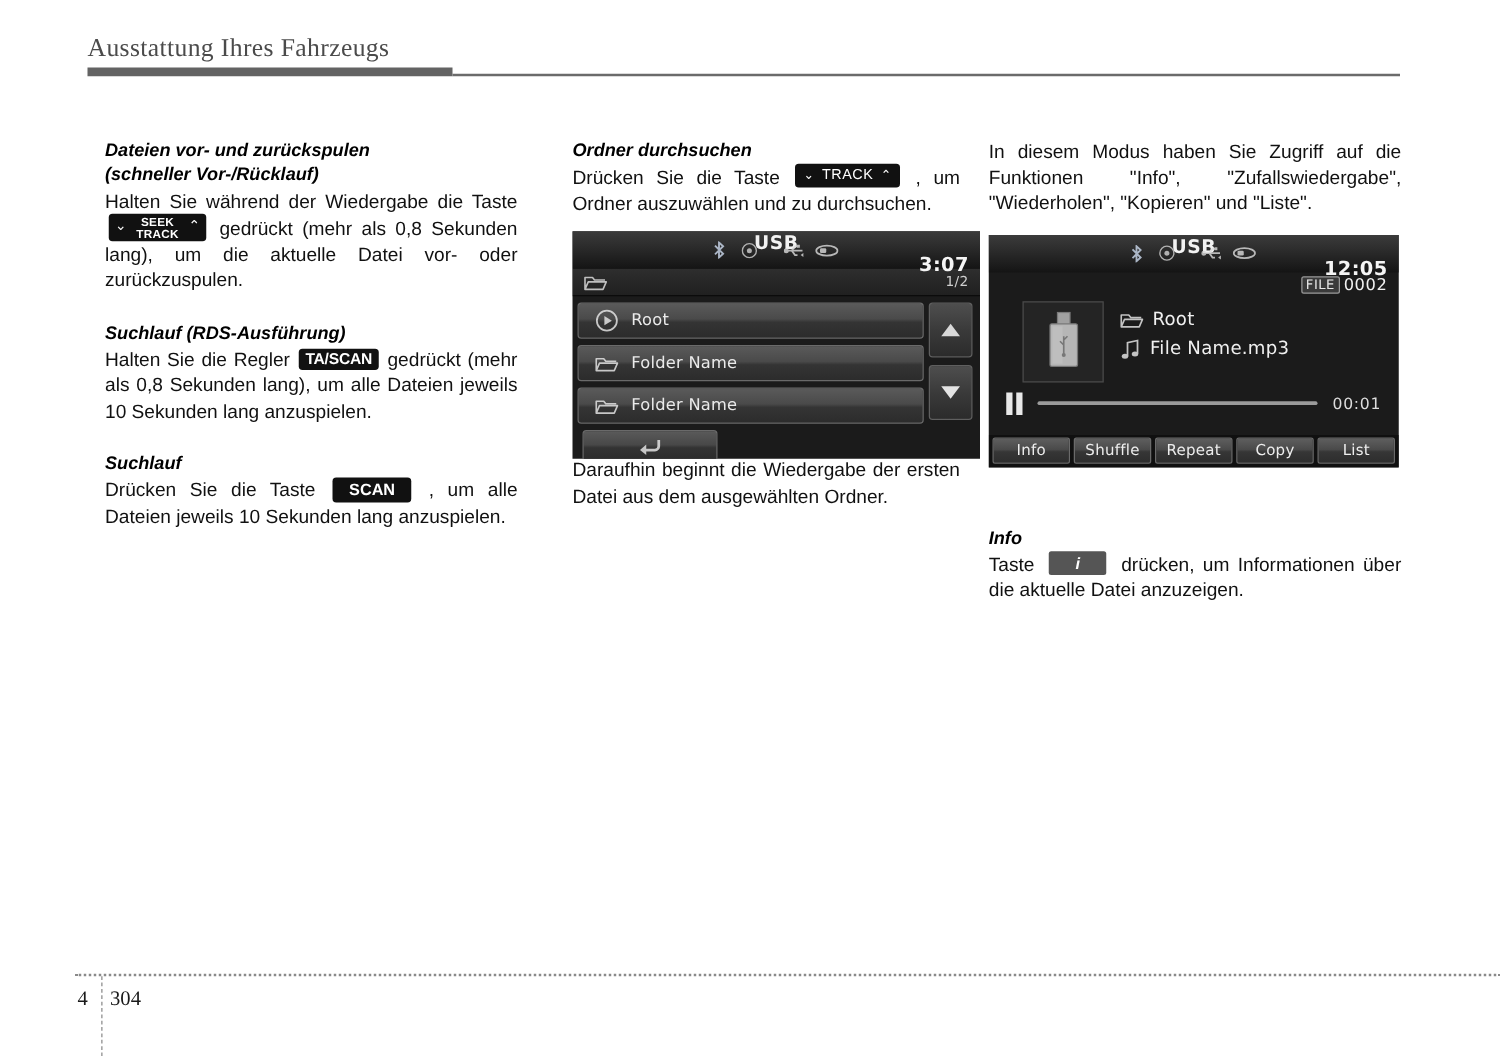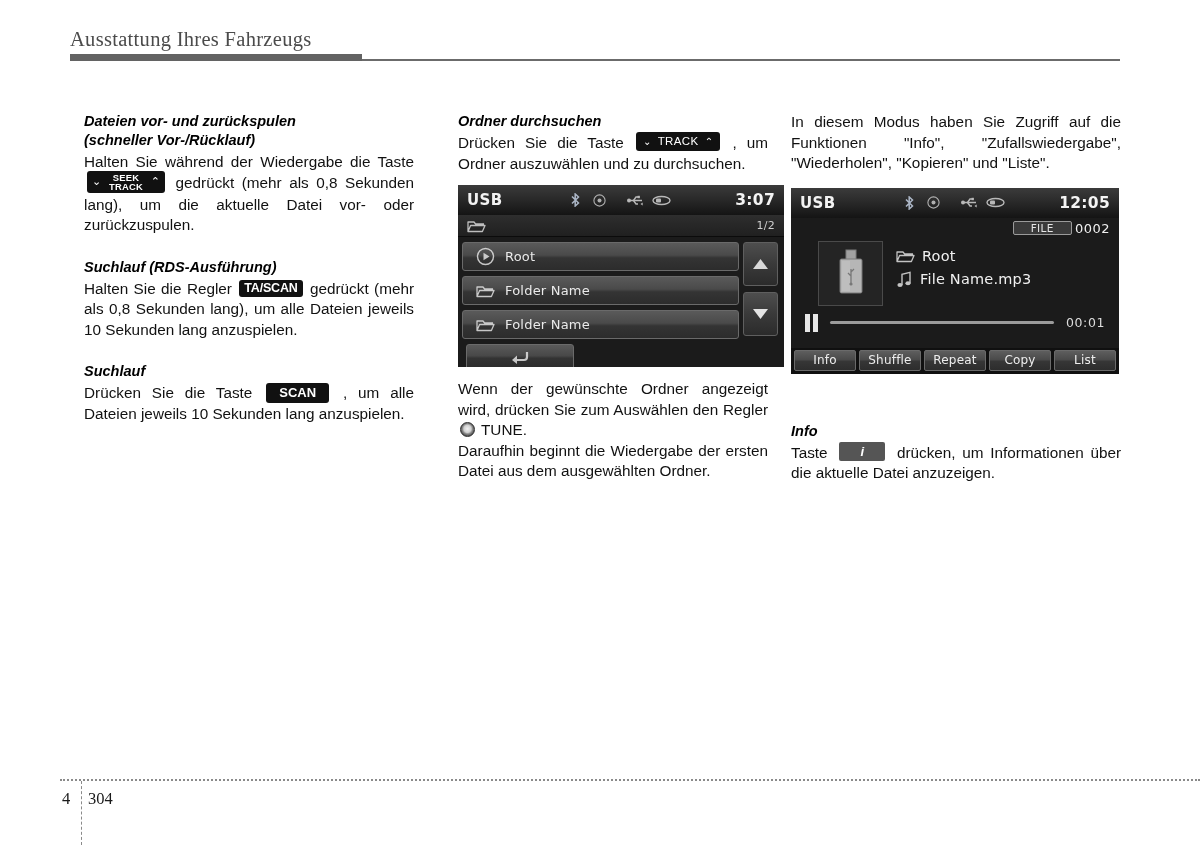--- a/index.html
+++ b/index.html
@@ -134,20 +134,21 @@
     overflow: hidden;
     font-family: "DejaVu Sans", sans-serif;
     color: #e9e9e9;
   }
   .hu-topbar {
     height: 30px;
     background: linear-gradient(#3b3b3b 0%, #2a2a2a 45%, #141414 100%);
     display: flex; align-items: center;
     padding: 0 9px;
     position: relative;
+    flex-direction: column;
   }
   .hu-src {
     font-size: 15px; font-weight: bold; letter-spacing: .4px;
     color: #f2f2f2;
   }
   .hu-icons {
     position: absolute; left: 0; right: 0; top: 0; bottom: 0;
     display: flex; align-items: center; justify-content: center; gap: 13px;
     pointer-events: none;
   }
@@ -200,21 +201,21 @@
     display: flex; align-items: center; justify-content: center;
   }
 
   
   .hu-filebadge {
     position: absolute; right: 9px; top: 33px;
     display: flex; align-items: center; gap: 3px;
   }
   .hu-filebadge .lbl {
     font-size: 10.5px; letter-spacing: .4px; color: #e6e6e6;
-    border: 1px solid #9a9a9a; padding: 0 17px; border-radius: 2px;
+    border: 1px solid #9a9a9a; padding: 0 3px; border-radius: 2px;
     background: #3a3a3a;
   }
   .hu-filebadge .num { font-size: 13px; color: #f0f0f0; letter-spacing: .5px; }
   .hu-albumbox {
     position: absolute; left: 27px; top: 53px;
     width: 65px; height: 65px;
     background: #242424;
     border: 1px solid #4a4a4a;
     display: flex; align-items: center; justify-content: center;
   }
@@ -424,25 +425,20 @@
           </div>
           <div class="hu-arrow">
             <svg width="17" height="12" viewBox="0 0 17 12">
                 <path d="M8.5 11 L16 1 H1 z" fill="#e4e4e4"></path>
               </svg>
           </div>
         </div>
       </div>
     </div>
 
-    <p class="body" style="margin-top:12px;">
-      <span>Wenn der gewünschte Ordner angezeigt wird, drücken Sie zum Auswählen den Regler</span>
-      <span class="knob-tune"></span>
-      <span>TUNE.</span>
-    </p>
     <p class="body">Daraufhin beginnt die Wiedergabe der ersten Datei aus dem ausgewählten Ordner.</p>
   </div>
 
   <div class="col col-3">
 
     <p class="body">In diesem Modus haben Sie Zugriff auf die Funktionen "Info", "Zufallswiedergabe", "Wiederholen", "Kopieren" und "Liste".</p>
 
     <div class="hu" style="width:328px;height:186px;margin-top:14px;">
 
       <div class="hu-topbar">

